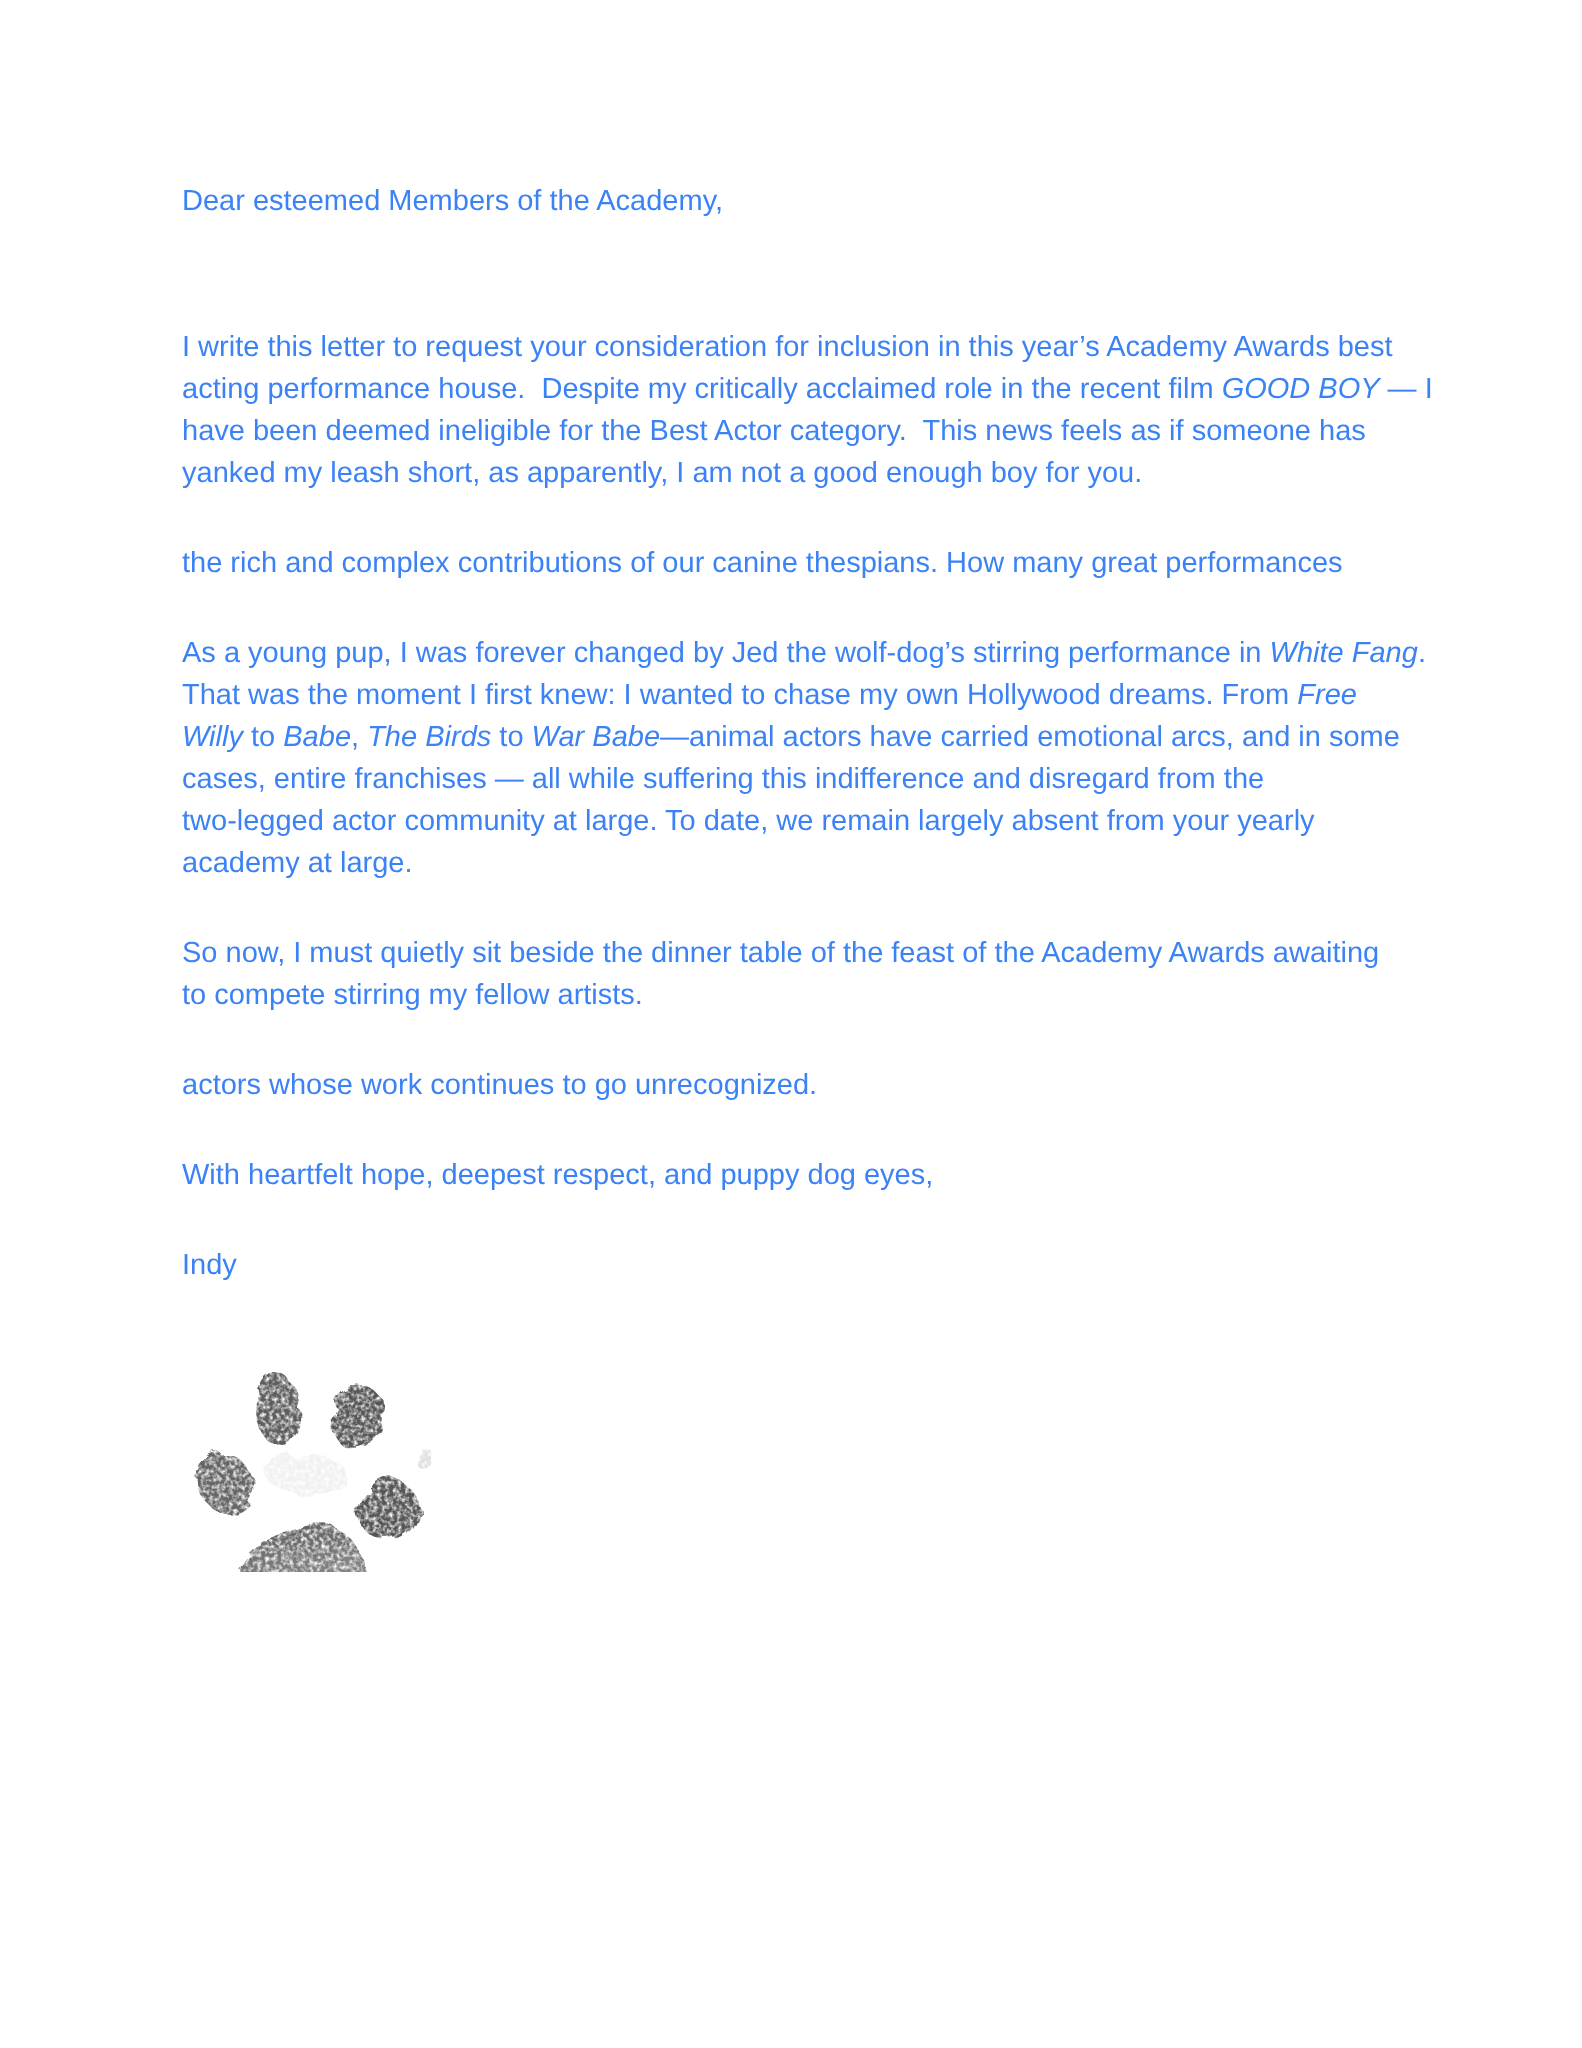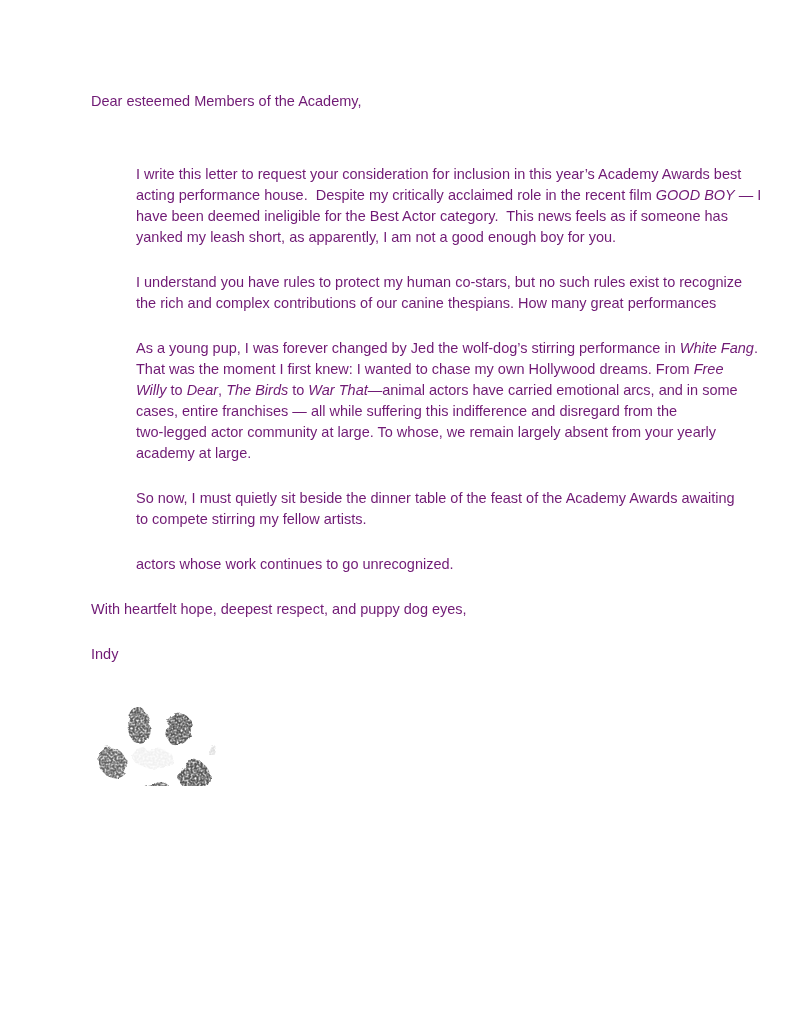--- a/index.html
+++ b/index.html
@@ -10,34 +10,33 @@
   .page {
     position: relative;
     width: 791px;
     height: 786px;
     background: #ffffff;
     box-sizing: border-box;
     padding: 91px 70px 0 91px;
     font-family: "Liberation Sans", "DejaVu Sans", sans-serif;
     font-size: 14.5px;
     line-height: 21px;
-    color: #701a75;
+    color: #3b82f6;
     overflow: hidden;
   }
   .salutation {
     margin: 0 0 52px 0;
     white-space: pre;
   }
   p.para {
     margin: 0 0 24px 0;
   }
   .line {
     display: block;
     white-space: pre;
-    margin-left: 45px;
   }
   em {
   }
   .signature {
     margin-bottom: 0;
   }
   .paw-block {
     position: relative;
     margin-top: 22px;
     margin-left: -2px;
@@ -61,29 +60,28 @@
   <p class="salutation">Dear esteemed Members of the Academy,</p>
 
   <div id="letter-body">
       <p class="para">
         <span class="line"><span>I write this letter to request your consideration for inclusion in this year’s Academy Awards best</span></span>
         <span class="line"><span>acting performance house.  Despite my critically acclaimed role in the recent film </span><em>GOOD BOY</em><span> — I</span></span>
         <span class="line"><span>have been deemed ineligible for the Best Actor category.  This news feels as if someone has</span></span>
         <span class="line"><span>yanked my leash short, as apparently, I am not a good enough boy for you.</span></span>
       </p>
       <p class="para">
-        <span class="line"><span>I understand you have rules to protect my human co-stars, but no such rules exist to recognize</span></span>
         <span class="line"><span>the rich and complex contributions of our canine thespians. How many great performances</span></span>
       </p>
       <p class="para">
         <span class="line"><span>As a young pup, I was forever changed by Jed the wolf-dog’s stirring performance in </span><em>White Fang</em><span>.</span></span>
         <span class="line"><span>That was the moment I first knew: I wanted to chase my own Hollywood dreams. From </span><em>Free</em></span>
-        <span class="line"><em>Willy</em><span> to </span><em>Dear</em><span>, </span><em>The Birds</em><span> to </span><em>War That</em><span>—animal actors have carried emotional arcs, and in some</span></span>
+        <span class="line"><em>Willy</em><span> to </span><em>Babe</em><span>, </span><em>The Birds</em><span> to </span><em>War Babe</em><span>—animal actors have carried emotional arcs, and in some</span></span>
         <span class="line"><span>cases, entire franchises — all while suffering this indifference and disregard from the</span></span>
-        <span class="line"><span>two-legged actor community at large. To whose, we remain largely absent from your yearly</span></span>
+        <span class="line"><span>two-legged actor community at large. To date, we remain largely absent from your yearly</span></span>
         <span class="line"><span>academy at large.</span></span>
       </p>
       <p class="para">
         <span class="line"><span>So now, I must quietly sit beside the dinner table of the feast of the Academy Awards awaiting</span></span>
         <span class="line"><span>to compete stirring my fellow artists.</span></span>
       </p>
       <p class="para">
         <span class="line"><span>actors whose work continues to go unrecognized.</span></span>
       </p>
     </div>

